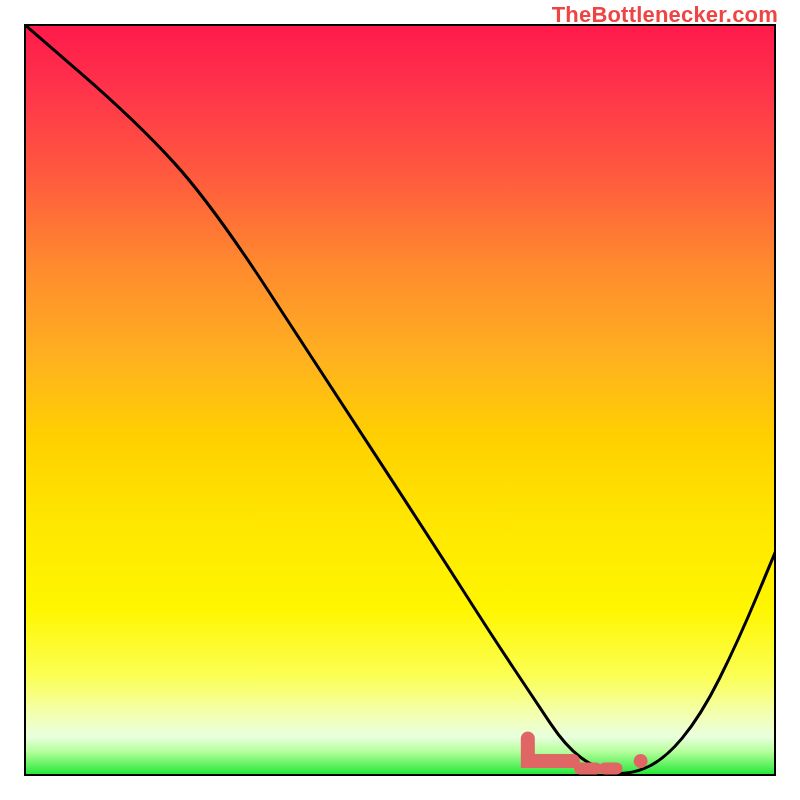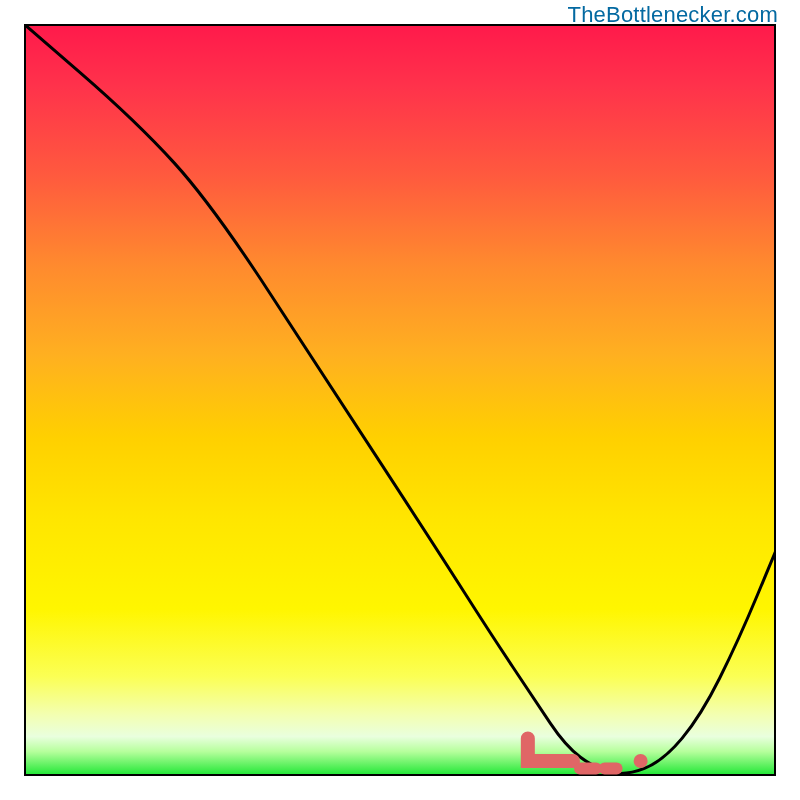--- a/index.html
+++ b/index.html
@@ -40,22 +40,22 @@
       #f3ffb0 92%,
       #e9ffde 95%,
       #b6ff9c 97%,
       #27e83a 100%);
   }
   .attrib {
     position: absolute;
     top: 2px;
     right: 22px;
     font-size: 22px;
-    color: #0369a1;
-    font-weight: 400;
+    color: #ef4444;
+    font-weight: 700;
     letter-spacing: 0.2px;
   }
   svg.curve {
     position: absolute;
     left: 24px;
     top: 24px;
     width: 752px;
     height: 752px;
     pointer-events: none;
   }

